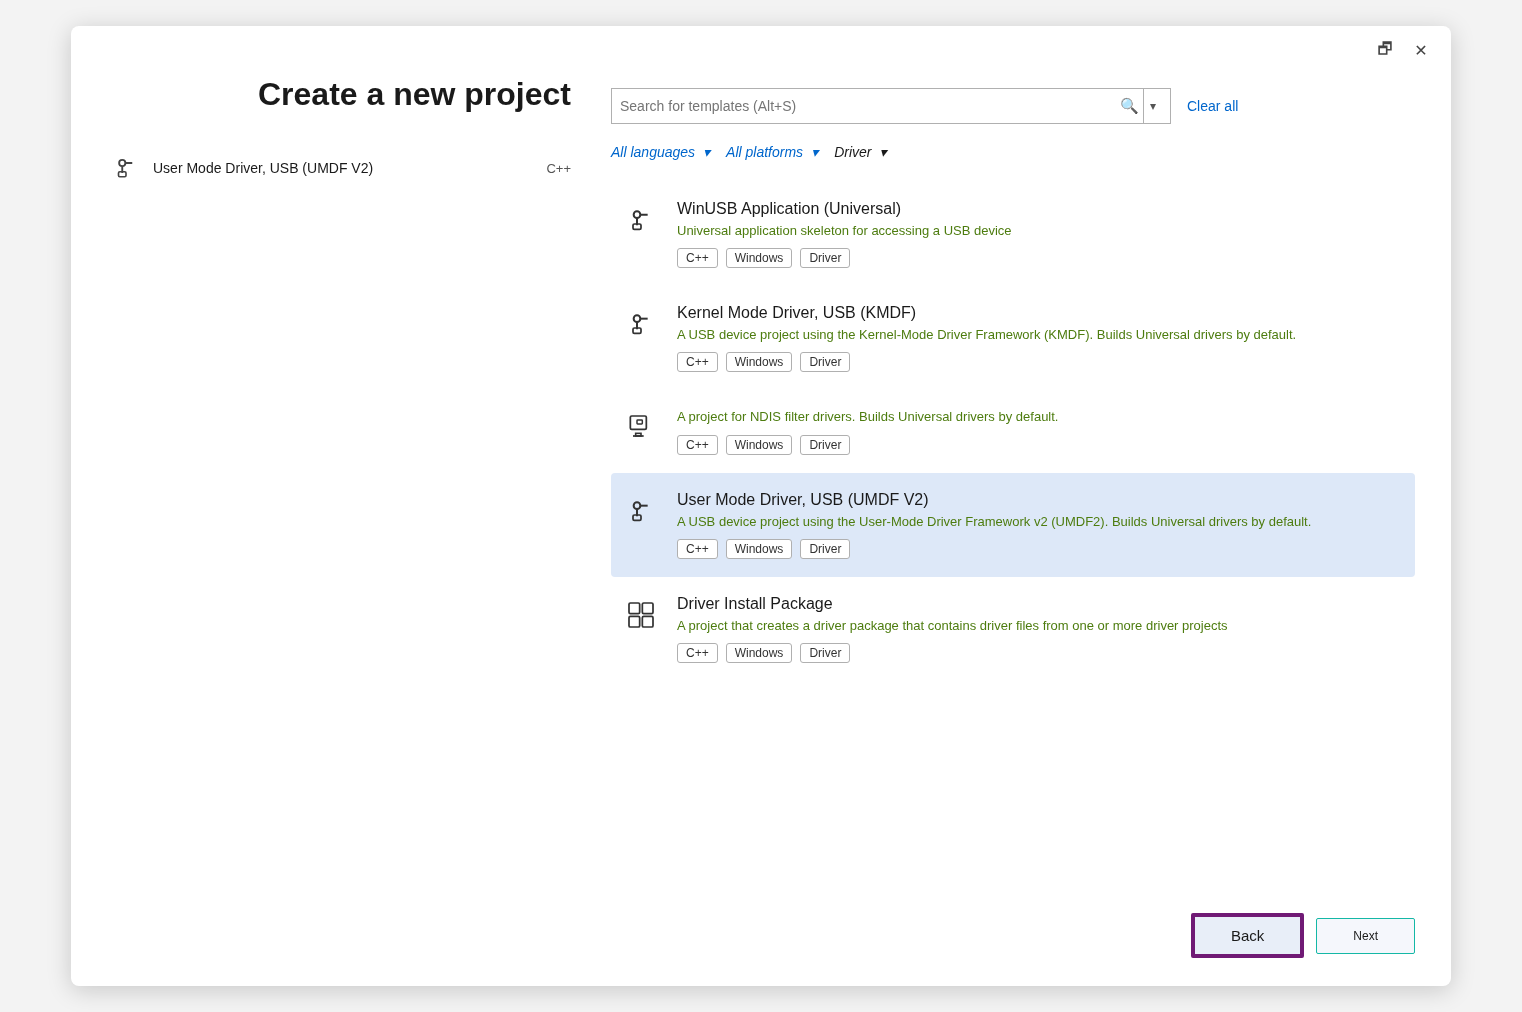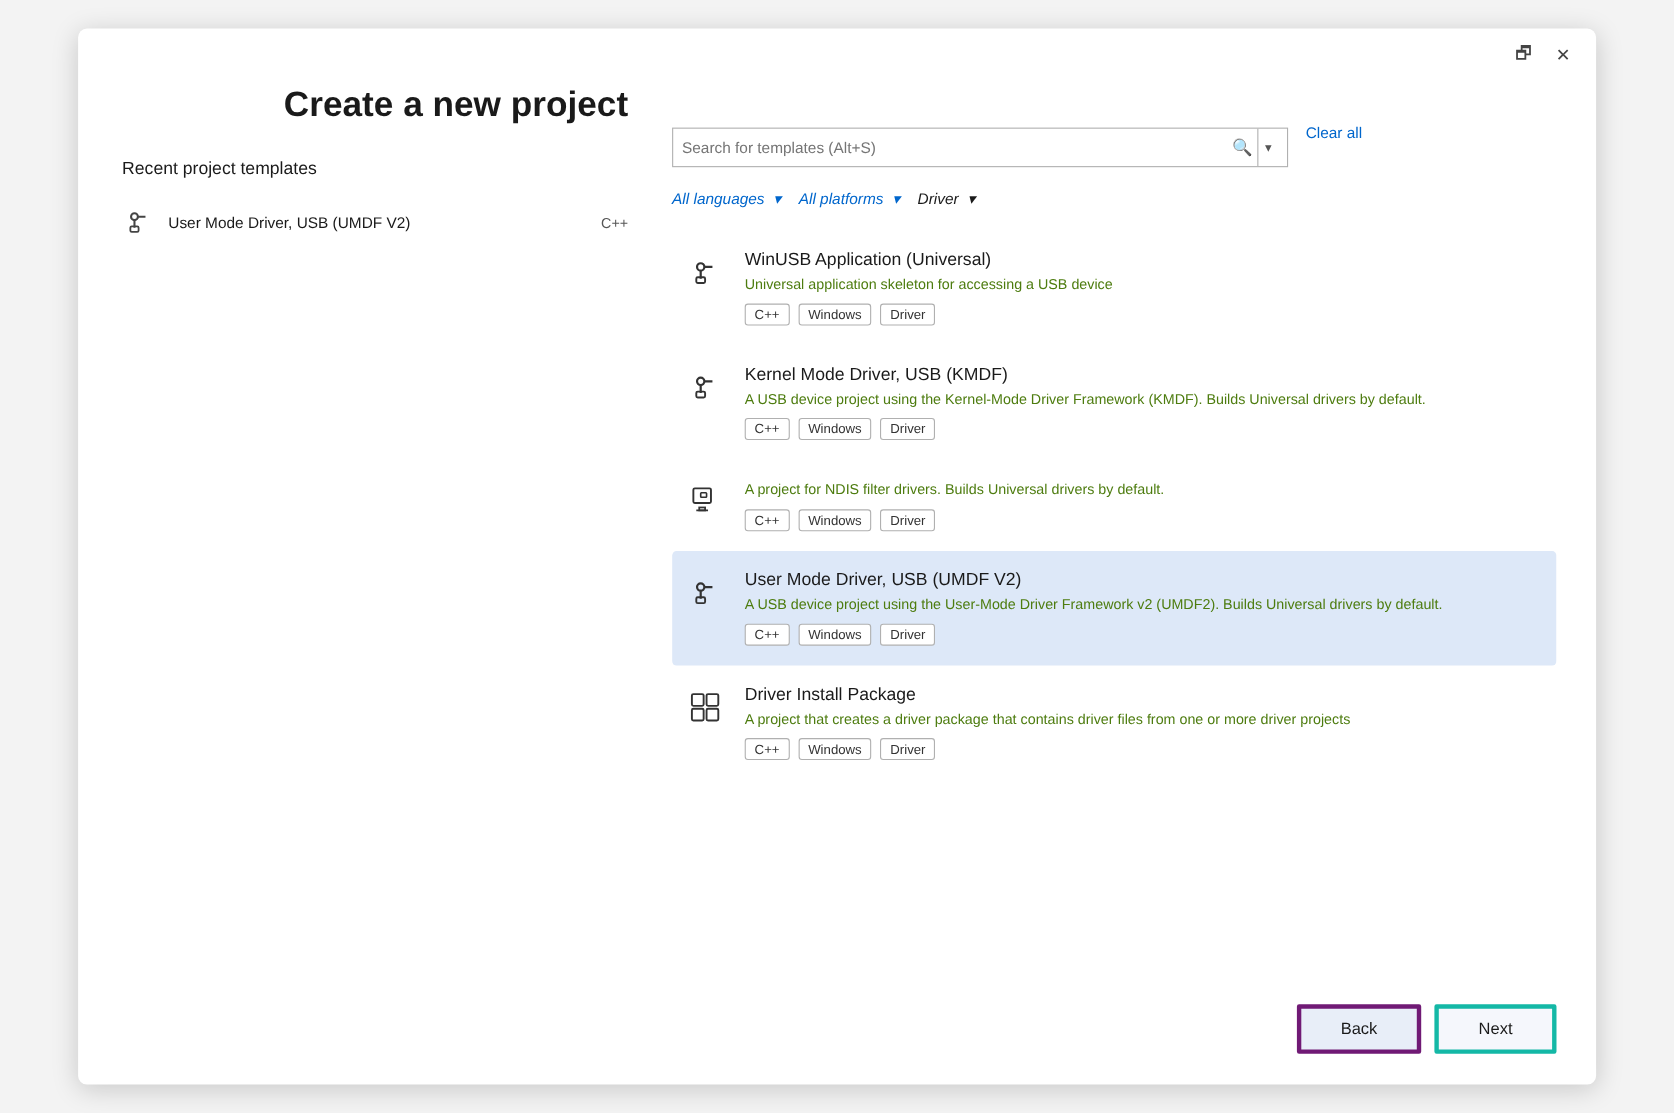--- a/index.html
+++ b/index.html
@@ -104,21 +104,20 @@
     }
     .search-box {
       display: flex;
       align-items: center;
       border: 1px solid #b0b0b0;
       background: #fff;
       height: 36px;
       flex: 1;
       max-width: 560px;
       padding: 0 8px;
-      margin-top: 28px;
     }
     .search-input {
       border: none;
       outline: none;
       font-size: 14px;
       color: #888;
       flex: 1;
       background: transparent;
     }
     .search-icon-btn {
@@ -238,23 +237,23 @@
       background: #e8eef8;
       border: 4px solid #701a75;
       color: #1a1a1a;
       font-size: 15px;
       padding: 10px 36px;
       cursor: pointer;
       border-radius: 2px;
     }
     .btn-next {
       background: #f5f7fc;
-      border: 4px solid #14b8a6;
-      color: #1a1a1a;
-      font-size: 15px;
+      border: 1px solid #14b8a6;
+      color: #1a1a1a;
+      font-size: 12px;
       padding: 10px 36px;
       cursor: pointer;
       border-radius: 2px;
     }
 
     
     .driver-svg {
       width: 30px;
       height: 30px;
     }
@@ -266,21 +265,20 @@
 
   <div class="title-bar">
     <button class="title-bar-btn">🗗</button>
     <button class="title-bar-btn">✕</button>
   </div>
 
   <div class="content">
 
     <div class="left-panel">
       <h1 class="page-title">Create a new project</h1>
-      <div class="recent-title">Recent project templates</div>
 
       <div class="recent-item">
         <span class="recent-item-icon">
           <svg class="driver-svg" viewBox="0 0 24 24" fill="none" xmlns="http://www.w3.org/2000/svg">
             <circle cx="9" cy="8" r="2.5" stroke="#444" stroke-width="1.5"></circle>
             <line x1="11.5" y1="8" x2="17" y2="8" stroke="#444" stroke-width="1.5"></line>
             <line x1="9" y1="10.5" x2="9" y2="16" stroke="#444" stroke-width="1.5"></line>
             <rect x="6" y="15" width="6" height="4" rx="1" stroke="#444" stroke-width="1.3"></rect>
           </svg>
         </span>

